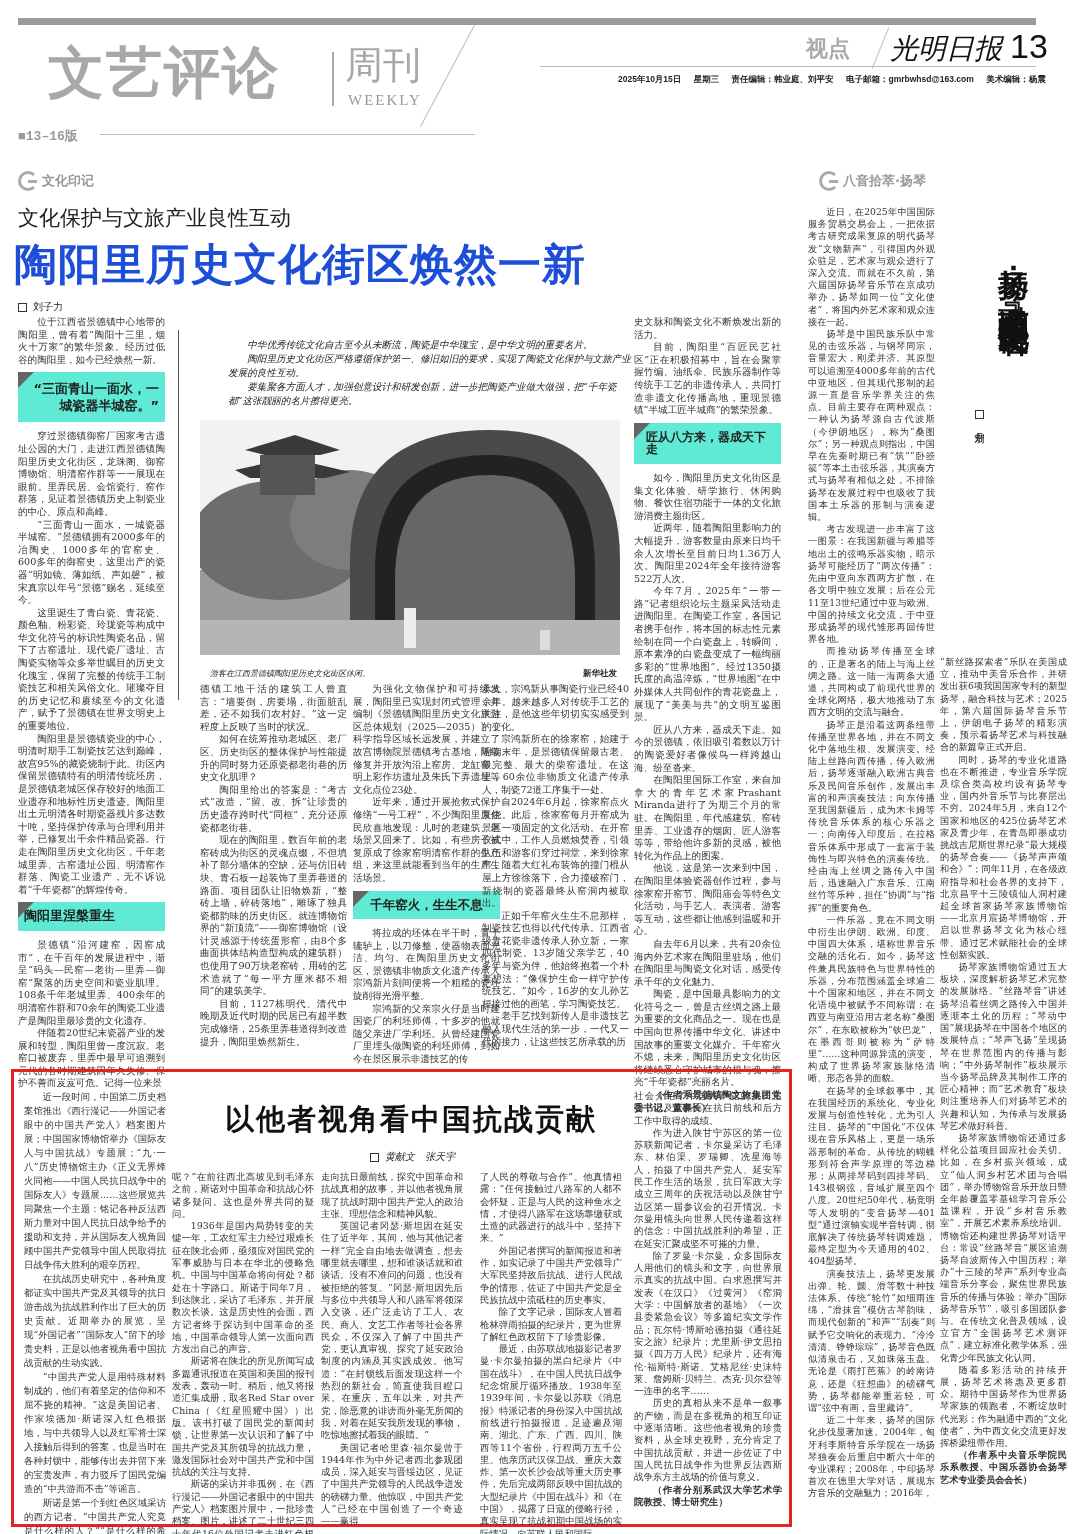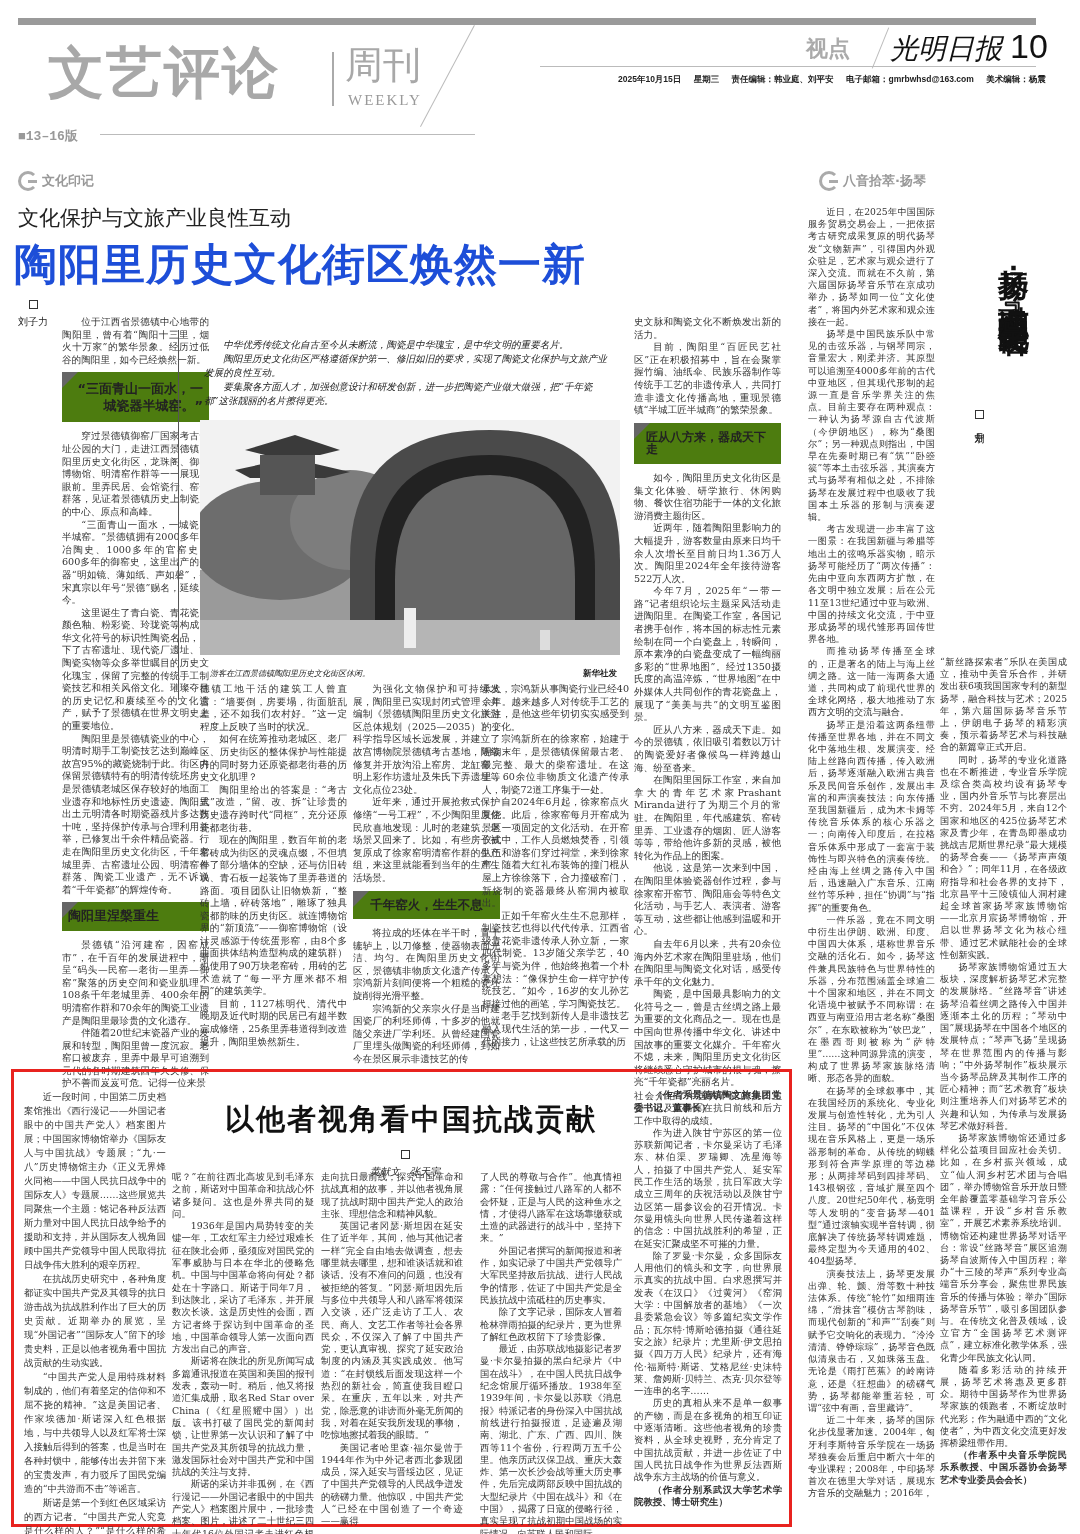--- a/index.html
+++ b/index.html
@@ -22,31 +22,31 @@
   .page-num { left: 1010px; top: 27px; font-size: 34px; color: #111; font-family: "Liberation Sans", sans-serif; }
   .meta-line { left: 618px; top: 74px; font-size: 8.5px; color: #222; font-family: "Liberation Sans", sans-serif; font-weight: bold; white-space: nowrap; }
   .meta-line span { margin-right: 10px; }
 
   .col-tag { font-family: "DejaVu Sans", sans-serif; font-weight: bold; color: #999; font-size: 13px; display: flex; align-items: center; gap: 4px; }
   .g-logo { width: 20px; height: 20px; border: 3px solid #aaa; border-radius: 50%; border-right-color: transparent; position: relative; display: inline-block; }
   .g-logo::after { content: ""; position: absolute; left: 7px; top: 6px; width: 9px; height: 3px; background: #aaa; }
 
   .subtitle { left: 18px; top: 204px; font-size: 21px; color: #222; font-family: "DejaVu Sans", sans-serif; }
   .headline { left: 14px; top: 236px; font-size: 43px; font-weight: bold; color: #1d4ed8; letter-spacing: 1px; font-family: "DejaVu Serif", serif; }
-  .byline { font-size: 10px; color: #222; display: flex; gap: 6px; align-items: center; flex-direction: column; }
+  .byline { font-size: 10px; color: #222; display: flex; gap: 6px; align-items: center; }
   .box-icon { width: 9px; height: 9px; border: 1px solid #333; display: inline-block; }
 
   .text { font-size: 9.6px; line-height: 12.6px; color: #333; text-align: justify; }
   .text p { text-indent: 2em; }
   .text p.noindent { text-indent: 0; }
 
-  .sidehead { background: #4d7c0f; position: relative; padding: 8px 6px 8px 6px; font-family: "DejaVu Sans", sans-serif; font-weight: bold; color: #222; margin: 6px 0 8px 0; }
+  .sidehead { background: #5eead4; position: relative; padding: 8px 6px 8px 6px; font-family: "DejaVu Sans", sans-serif; font-weight: bold; color: #222; margin: 6px 0 8px 0; }
   .sidehead::before { content: ""; position: absolute; left: 0; top: 0; border-top: 16px solid #666; border-right: 16px solid transparent; }
 
-  .pull-quote { left: 204px; top: 338px; width: 412px; font-size: 9.6px; line-height: 14px; color: #222; font-style: italic; }
+  .pull-quote { left: 228px; top: 338px; width: 412px; font-size: 9.6px; line-height: 14px; color: #222; font-style: italic; }
   .pull-quote p { text-indent: 2em; }
   .photo-frame { left: 178px; top: 330px; width: 2px; height: 370px; border-left: 1px solid #555; }
   .photo { left: 200px; top: 420px; width: 420px; height: 235px; overflow: hidden; background: #ddd; }
   .caption { left: 210px; top: 668px; font-size: 8px; color: #222; font-style: italic; }
   .credit { left: 583px; top: 668px; font-size: 8.5px; font-weight: bold; color: #222; font-family: "DejaVu Sans", sans-serif; }
 
   .red-box { left: 11px; top: 1069px; width: 781px; height: 458px; border: 3px solid #e8231f; }
   .bottom-headline { left: 225px; top: 1100px; font-size: 29px; font-weight: bold; color: #111; letter-spacing: 2px; }
 
   .vert-title { left: 993px; top: 245px; writing-mode: vertical-rl; font-size: 31px; font-weight: bold; color: #111; letter-spacing: 2px; font-family: "DejaVu Serif", serif; }
@@ -62,41 +62,41 @@
 <div class="abs mast-sep"></div>
 <div class="abs mast-weekly-cn">周刊</div>
 <div class="abs mast-weekly-en">WEEKLY</div>
 <div class="abs pages-label">■13–16版</div>
 <div class="abs pages-line"></div>
 <div class="abs slant"></div>
 <div class="abs head-line2"></div>
 <div class="abs section-name">视点</div>
 <div class="abs slant2"></div>
 <div class="abs paper-name">光明日报</div>
-<div class="abs page-num">10</div>
+<div class="abs page-num">13</div>
 <div class="abs meta-line">
   <span>2025年10月15日</span>
   <span>星期三</span>
   <span>责任编辑：韩业庭、刘平安</span>
   <span>电子邮箱：gmrbwhsd@163.com</span>
   <span>美术编辑：杨震</span>
 </div>
 
 <div class="abs col-tag" style="left:18px; top:171px;">
   <span class="g-logo"></span>
   <span>文化印记</span>
 </div>
 <div class="abs subtitle">文化保护与文旅产业良性互动</div>
 <div class="abs headline">陶阳里历史文化街区焕然一新</div>
 <div class="abs byline" style="left:18px; top:300px;">
   <span class="box-icon"></span>
   <span>刘子力</span>
 </div>
 
-<div class="abs text" style="left:18px; top:316px; width:147px;margin-left:44px;">
+<div class="abs text" style="left:18px; top:316px; width:147px;">
   <p>位于江西省景德镇中心地带的陶阳里，曾有着“陶阳十三里，烟火十万家”的繁华景象。经历过低谷的陶阳里，如今已经焕然一新。</p>
   <div class="sidehead" style="font-size:13px; line-height:17px; text-align:right;">“三面青山一面水，一城瓷器半城窑。”</div>
   <p>穿过景德镇御窑厂国家考古遗址公园的大门，走进江西景德镇陶阳里历史文化街区，龙珠阁、御窑博物馆、明清窑作群等一一展现在眼前。里弄民居、会馆瓷行、窑作群落，见证着景德镇历史上制瓷业的中心、原点和高峰。</p>
   <p>“三面青山一面水，一城瓷器半城窑。”景德镇拥有2000多年的冶陶史、1000多年的官窑史、600多年的御窑史，这里出产的瓷器“明如镜、薄如纸、声如磬”，被宋真宗以年号“景德”赐名，延续至今。</p>
   <p>这里诞生了青白瓷、青花瓷、颜色釉、粉彩瓷、玲珑瓷等构成中华文化符号的标识性陶瓷名品，留下了古窑遗址、现代瓷厂遗址、古陶瓷实物等众多举世瞩目的历史文化瑰宝，保留了完整的传统手工制瓷技艺和相关风俗文化。璀璨夺目的历史记忆和赓续至今的文化遗产，赋予了景德镇在世界文明史上的重要地位。</p>
   <p>陶阳里是景德镇瓷业的中心，明清时期手工制瓷技艺达到巅峰，故宫95%的藏瓷烧制于此。街区内保留景德镇特有的明清传统坯房，是景德镇老城区保存较好的地面工业遗存和地标性历史遗迹。陶阳里出土元明清各时期瓷器残片多达数十吨，坚持保护传承与合理利用并举，已修复出千余件精品瓷器。行走在陶阳里历史文化街区，千年老城里弄、古窑遗址公园、明清窑作群落、陶瓷工业遗产，无不诉说着“千年瓷都”的辉煌传奇。</p>
   <div class="sidehead" style="font-size:13px; text-align:left;">陶阳里涅槃重生</div>
   <p>景德镇“沿河建窑，因窑成市”，在千百年的发展进程中，渐呈“码头—民窑—老街—里弄—御窑”聚落的历史空间和瓷业肌理。108条千年老城里弄、400余年的明清窑作群和70余年的陶瓷工业遗产是陶阳里最珍贵的文化遗存。</p>
   <p>伴随着20世纪末瓷器产业的发展和转型，陶阳里曾一度沉寂。老窑口被废弃，里弄中最早可追溯到元代的各时期建筑因年久失修、保护不善而岌岌可危。记得一位来景</p>
 </div>

